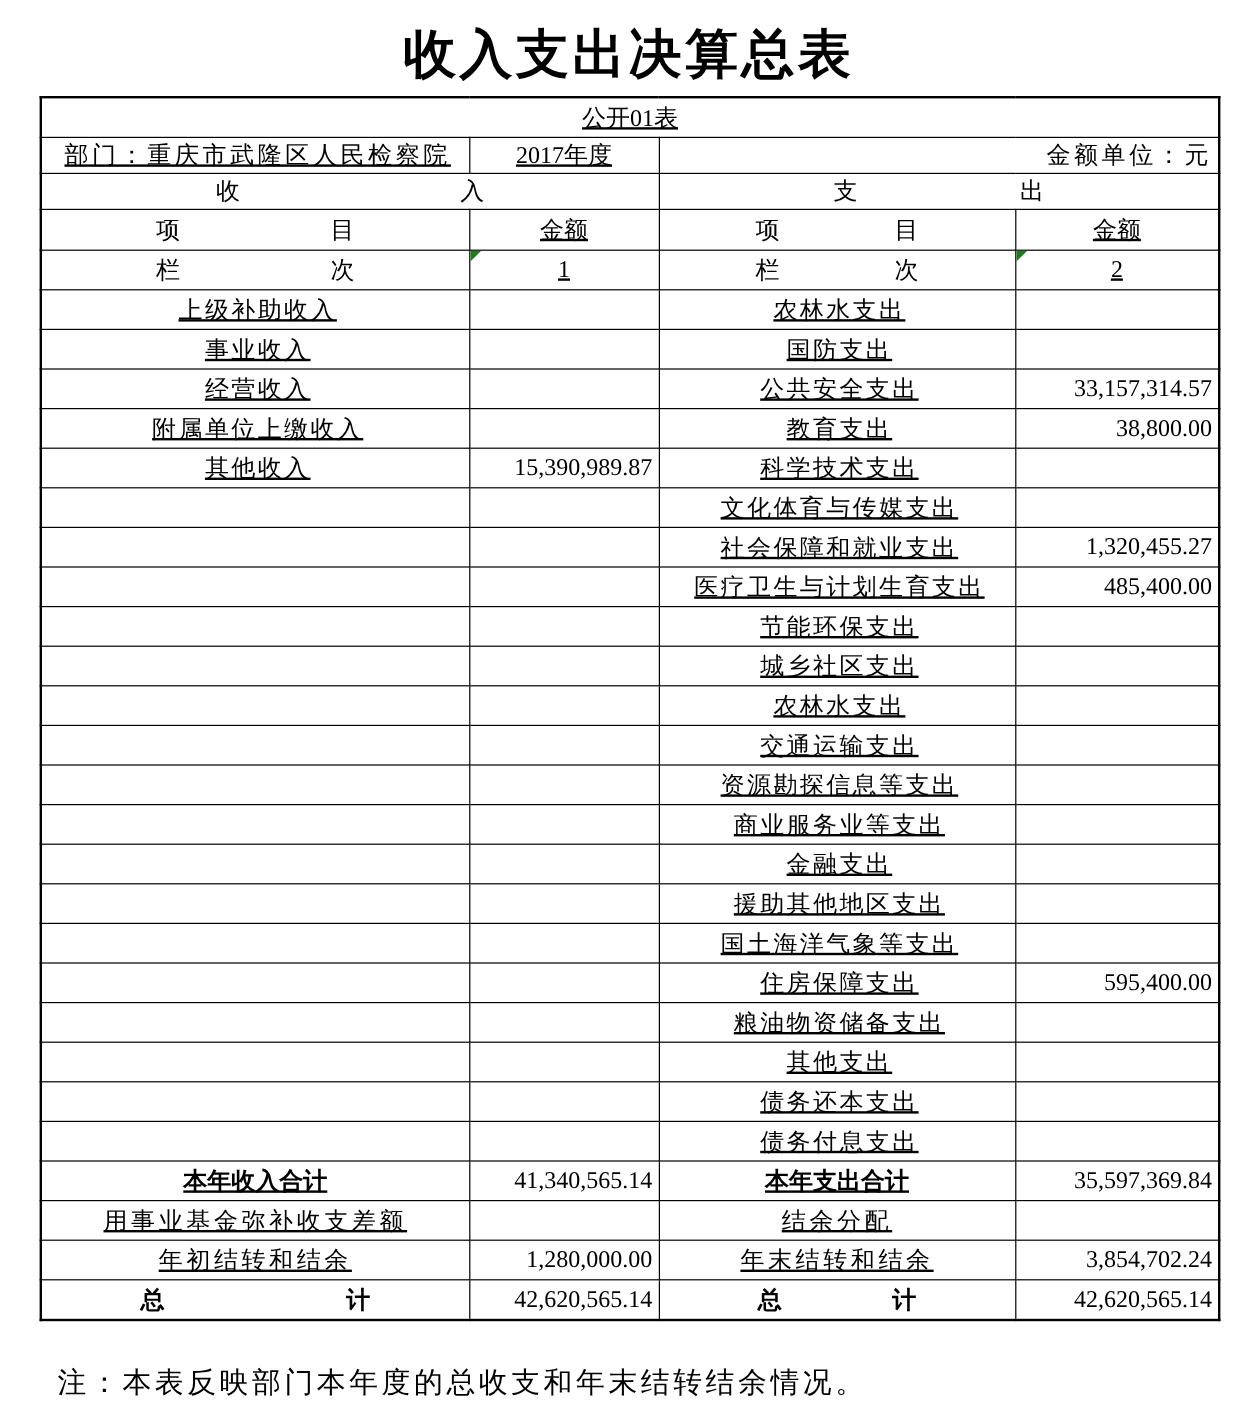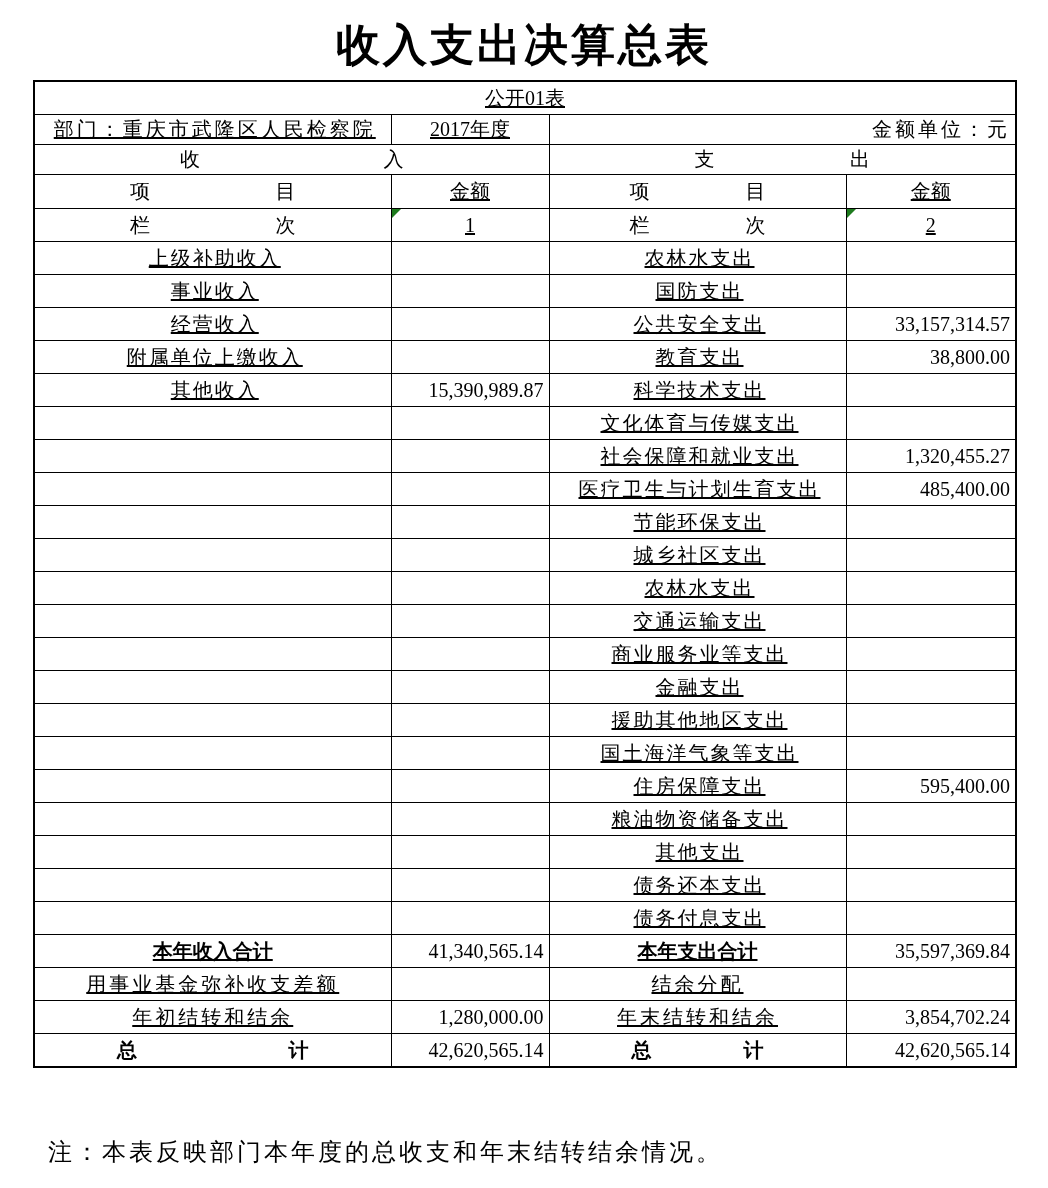--- a/index.html
+++ b/index.html
@@ -205,20 +205,26 @@
     <td class="r"></td>
   </tr>
 
   <tr class="h33">
     <td class="l"></td>
     <td class="r"></td>
     <td class="l">交通运输支出</td>
     <td class="r"></td>
   </tr>
 
+  <tr class="h33">
+    <td class="l"></td>
+    <td class="r"></td>
+    <td class="l">资源勘探信息等支出</td>
+    <td class="r"></td>
+  </tr>
 
   <tr class="h33">
     <td class="l"></td>
     <td class="r"></td>
     <td class="l">商业服务业等支出</td>
     <td class="r"></td>
   </tr>
 
   <tr class="h33">
     <td class="l"></td>

